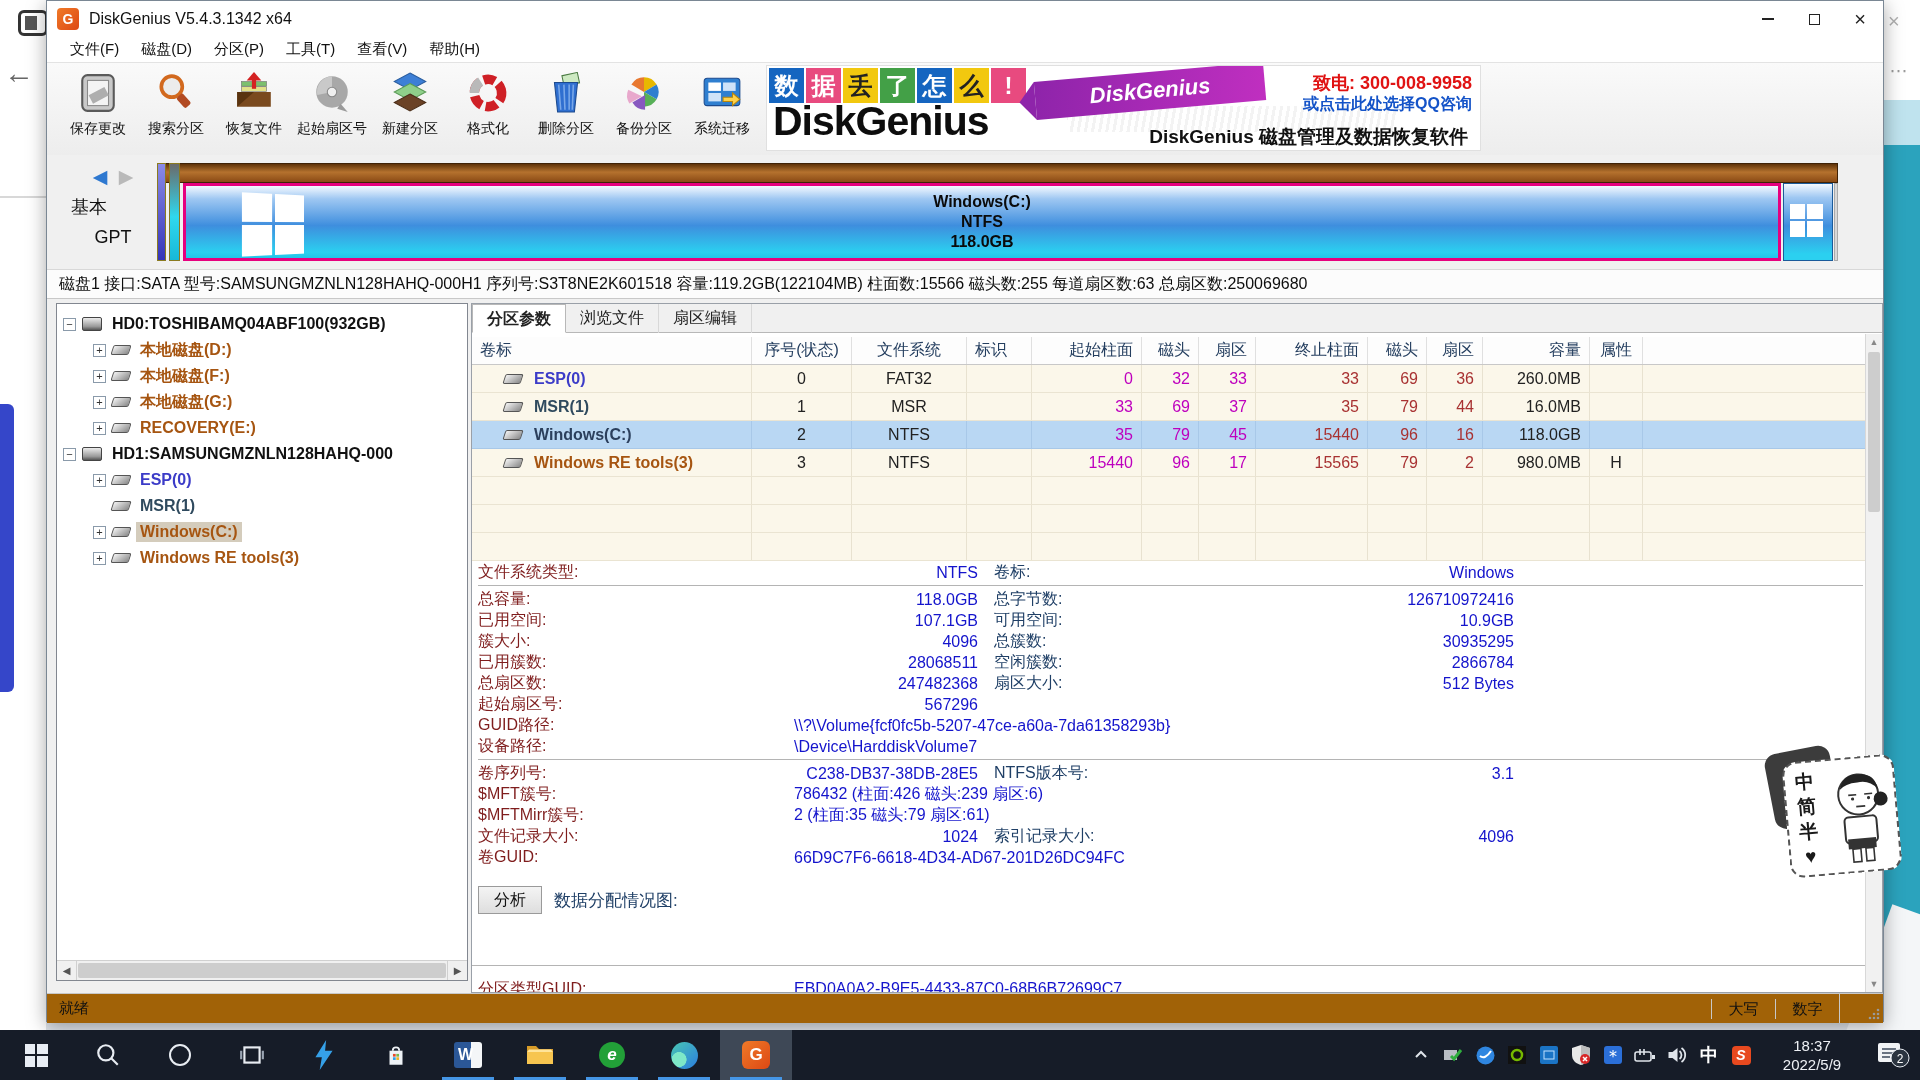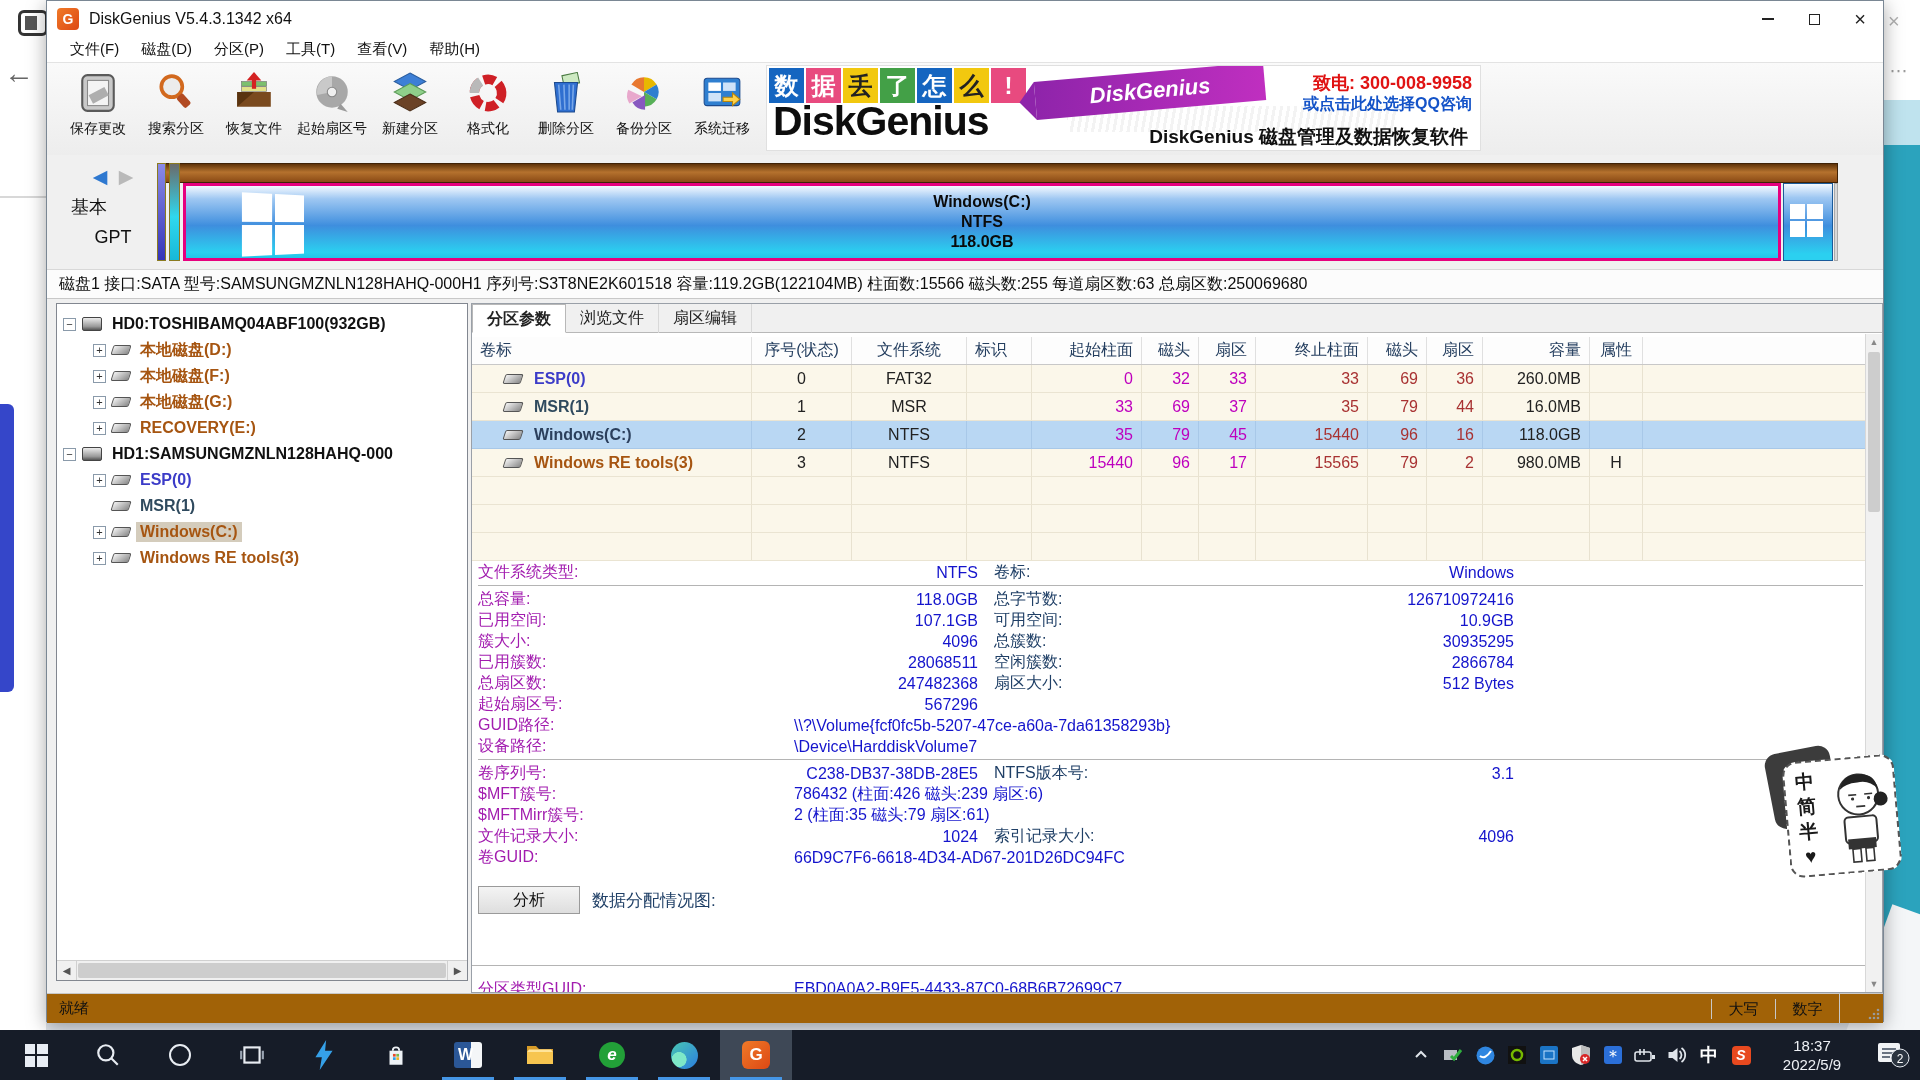--- a/index.html
+++ b/index.html
@@ -145,30 +145,30 @@
   .cfill { flex:1; border-right:none; }
   .th.c0 { justify-content:flex-start; padding-left:8px; }
   .th.c4,.th.c5,.th.c6,.th.c7,.th.c8,.th.c9,.th.c10 { justify-content:flex-end; }
   .num-start { color:#be00be; }
   .num-end { color:#a83232; }
   .vol-name { font-weight:bold; margin-left:6px; }
 
   
   .details { position:absolute; left:6px; top:258px; width:1385px; }
   .detail-row { position:relative; height:21px; display:flex; align-items:center; }
-  .dlabel { width:300px; font-size:16px; color:#a21caf; flex:0 0 300px; }
+  .dlabel { width:300px; font-size:16px; color:#7f1d1d; flex:0 0 300px; }
   .dval { font-size:16px; color:#1414cc; white-space:nowrap; }
   .dval.vright { width:200px; text-align:right; flex:0 0 200px; }
   .dval.vlong { margin-left:16px; }
   .dlabel2 { position:absolute; left:516px; font-size:16px; color:#1f3f66; }
   .dval2 { position:absolute; left:516px; width:520px; text-align:right; font-size:16px; color:#1414cc; }
   .dsep { height:1px; background:#b4b4b4; margin:2px 0 3px 0; }
 
   .analyze-row { position:absolute; left:6px; top:582px; display:flex; align-items:center; }
-  .analyze-btn { width:102px; height:28px; background:linear-gradient(#f4f4f4,#dedede); border:1px solid #9a9a9a;
+  .analyze-btn { width:64px; height:28px; background:linear-gradient(#f4f4f4,#dedede); border:1px solid #9a9a9a;
     font-size:16px; color:#111; display:flex; align-items:center; justify-content:center; }
   .analyze-label { margin-left:12px; font-size:17px; color:#1f3f66; }
   .bottom-sep { position:absolute; left:0; top:661px; width:1395px; height:1px; background:#b4b4b4; }
   .bottom-row { position:absolute; left:6px; top:670px; height:30px; display:flex; align-items:center; overflow:hidden; }
   .vscroll { position:absolute; right:0; top:30px; bottom:0; width:17px; background:#f1f1f1; border-left:1px solid #d8d8d8; }
   .vs-arrow { position:absolute; left:0; width:16px; height:16px; color:#888; font-size:9px; text-align:center; line-height:16px; }
   .vs-up { top:0; } .vs-down { bottom:0; }
   .vs-thumb { position:absolute; left:2px; top:18px; width:12px; height:160px; background:#cdcdcd; border-radius:2px; }
 
   .statusbar { position:absolute; left:0; top:992px; width:100%; height:30px; background:#a16207;

